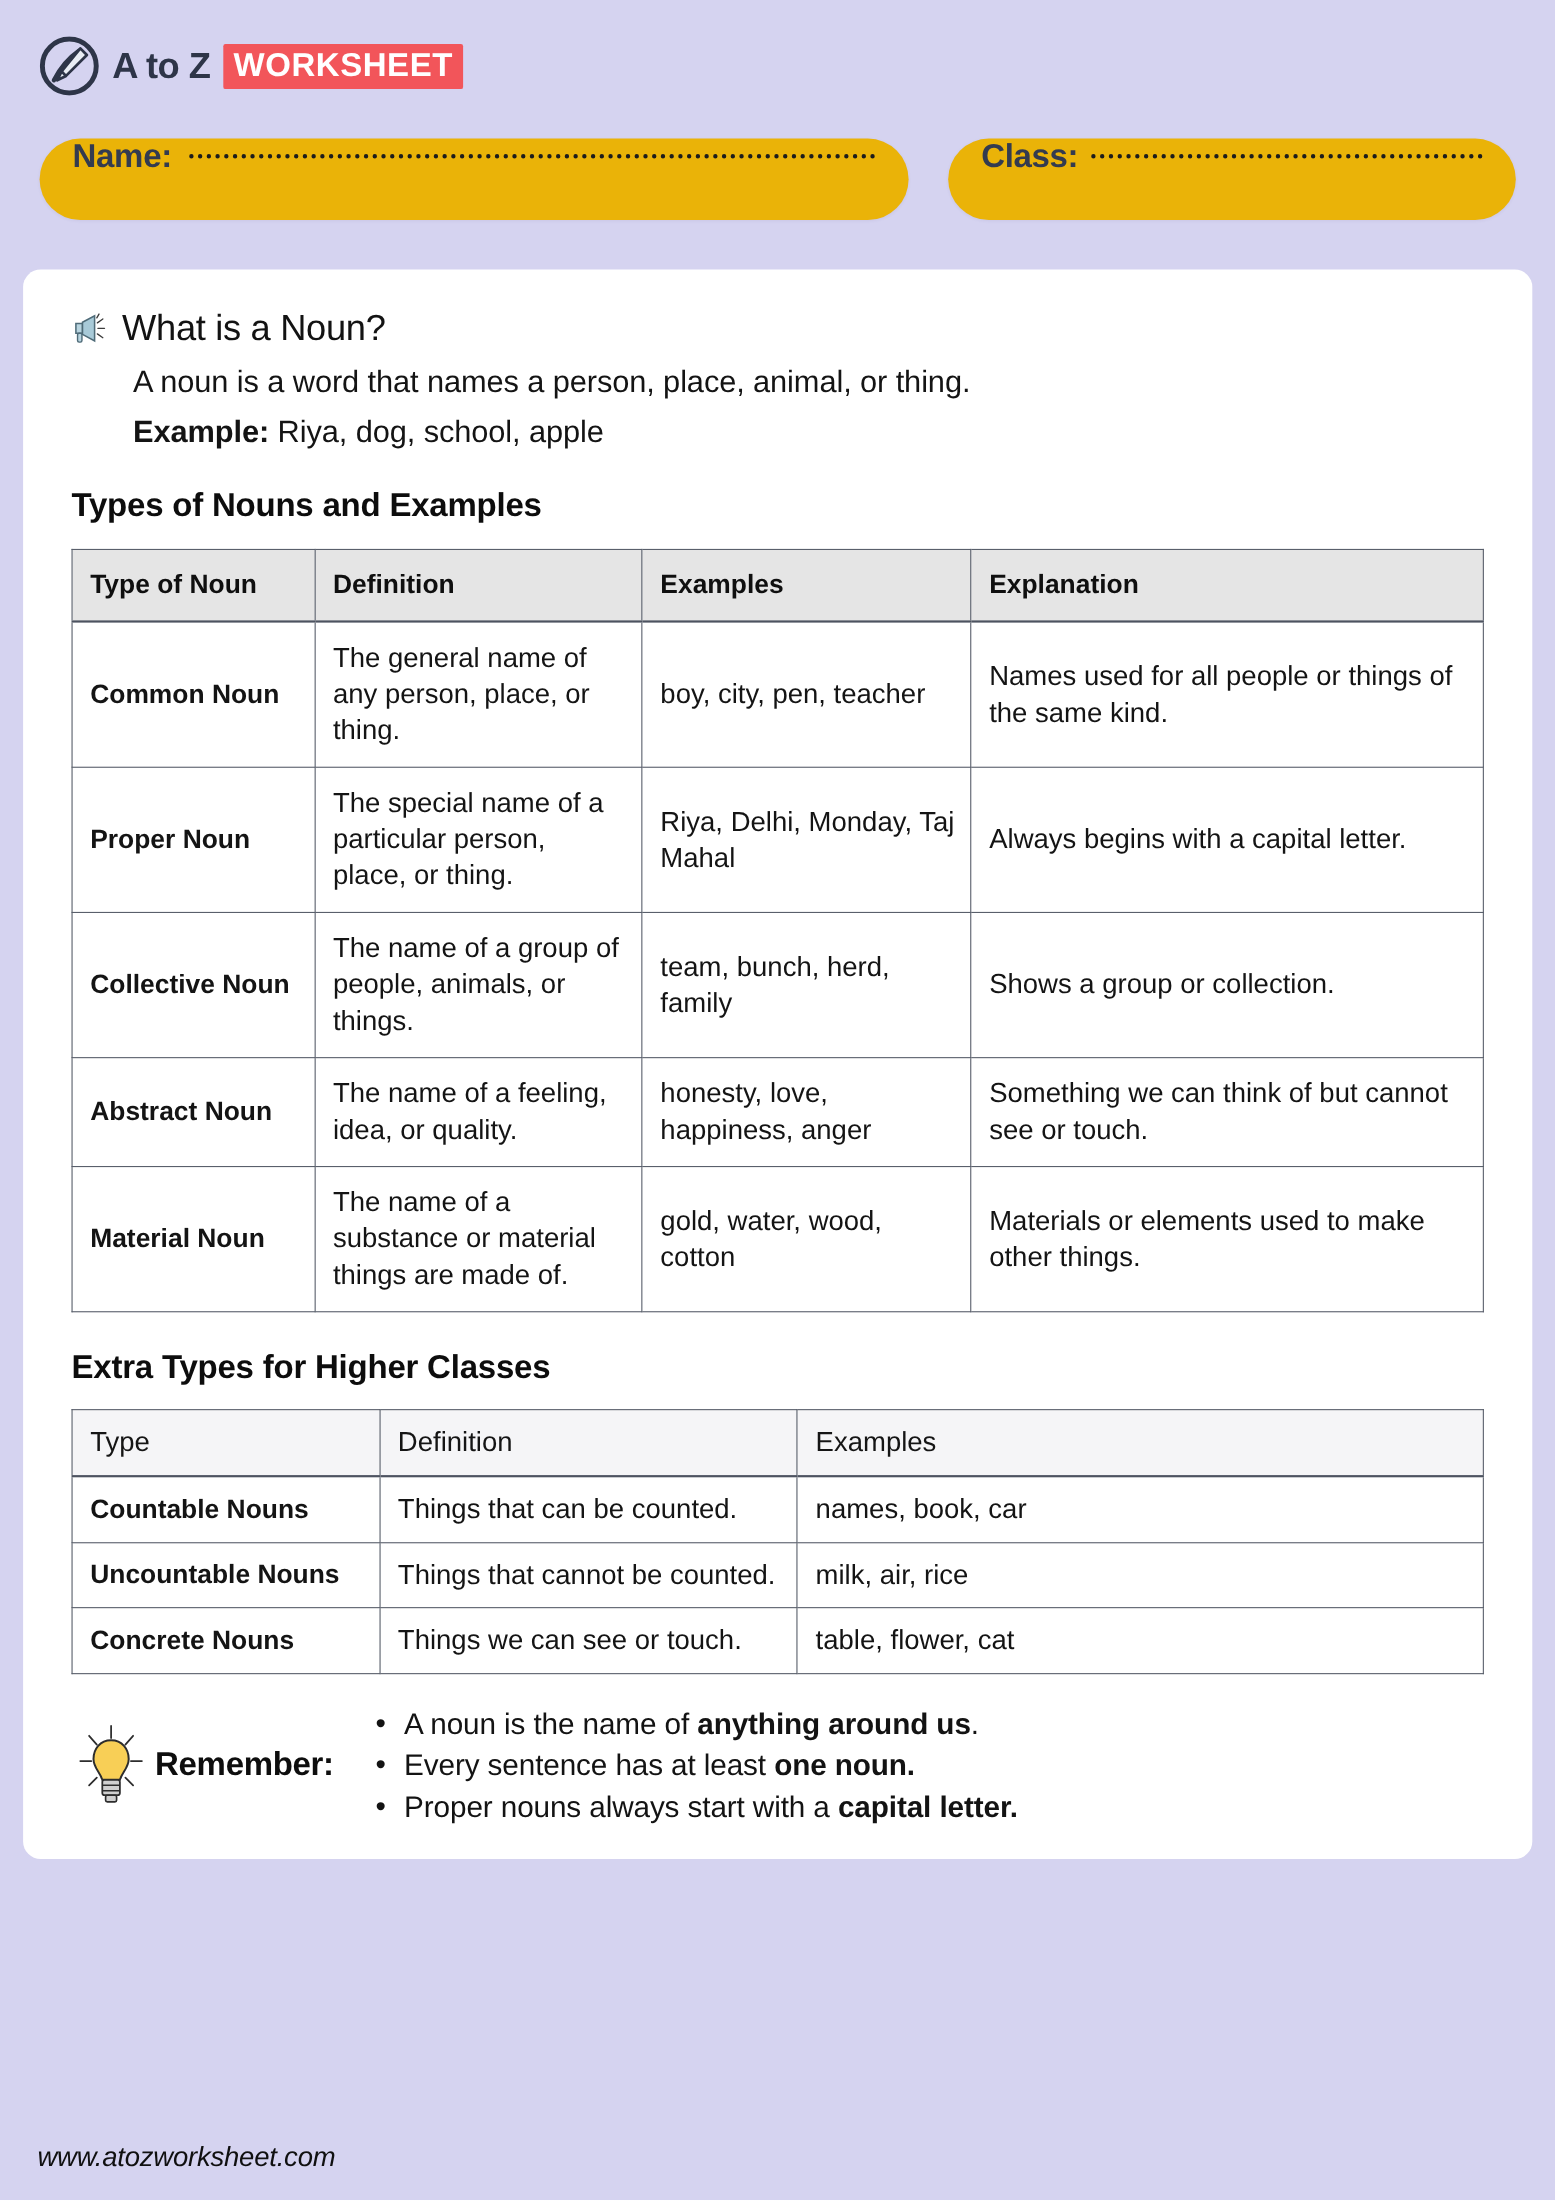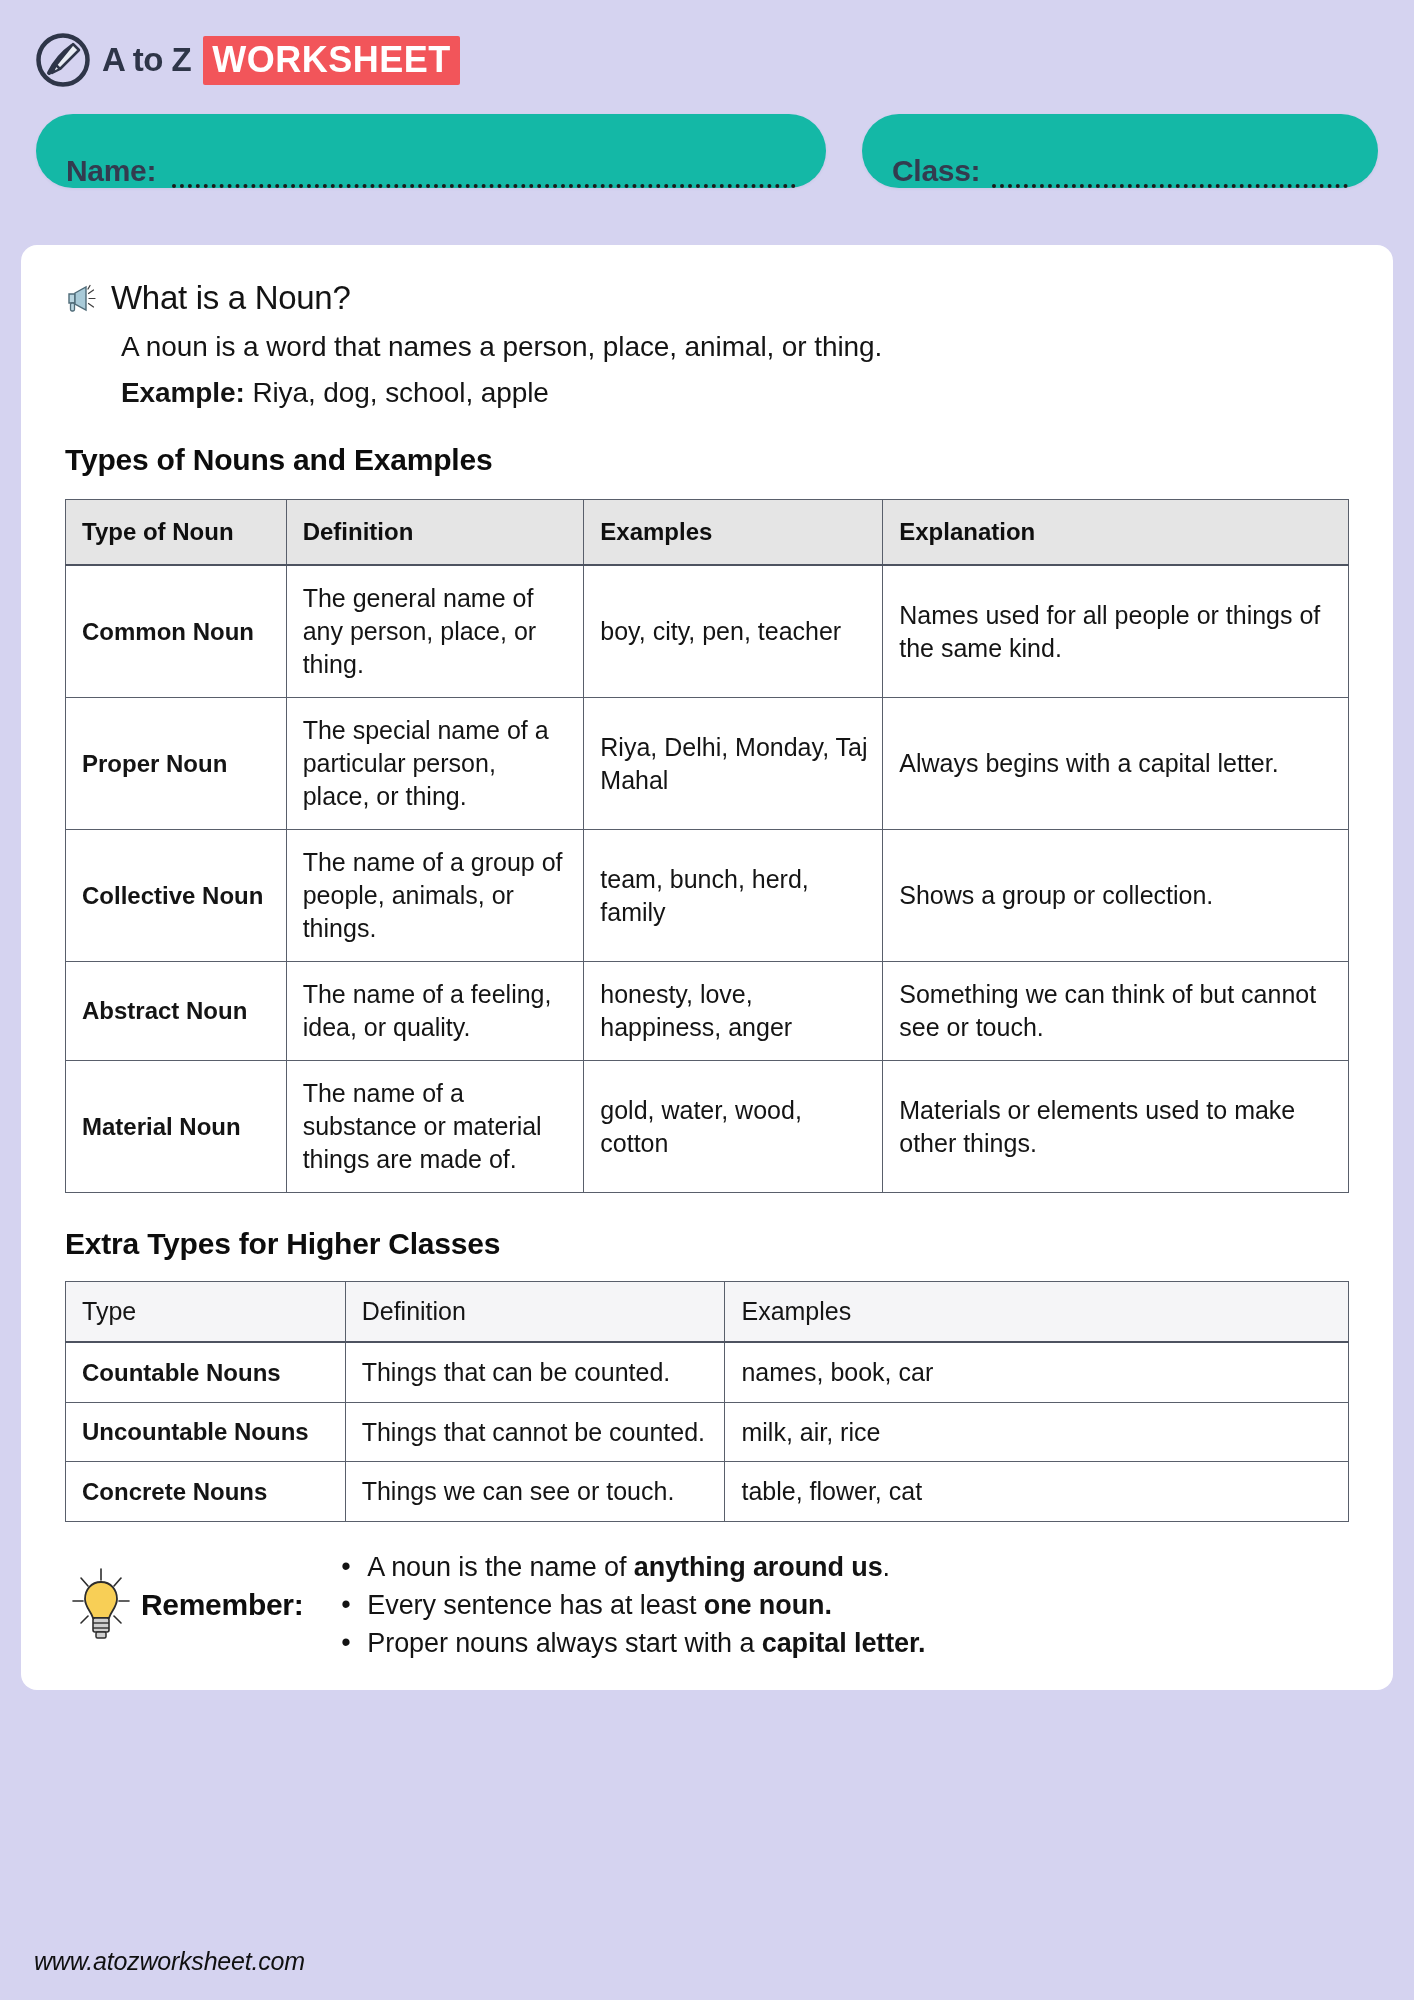--- a/index.html
+++ b/index.html
@@ -42,21 +42,21 @@
     font-size: 33px;
     font-weight: 700;
     color: #2e3548;
     letter-spacing: -0.5px;
     white-space: nowrap;
   }
 
   .brand-badge {
     background: #f2555a;
     color: #ffffff;
-    font-size: 36px;
+    font-size: 30px;
     font-weight: 700;
     letter-spacing: 0.5px;
     padding: 3px 9px 4px 9px;
     border-radius: 2px;
     white-space: nowrap;
   }
 
   .worksheet-title {
     font-size: 34px;
     font-weight: 700;
@@ -68,27 +68,28 @@
 
   
   .fields {
     display: flex;
     gap: 36px;
     padding: 22px 36px 0 36px;
     align-items: stretch;
   }
 
   .field {
-    background: #14b8a6;
+    background: #eab308;
     border-radius: 40px;
     height: 74px;
     display: flex;
-    align-items: flex-end;
+    align-items: flex-start;
     padding: 0 30px;
     box-shadow: 0 1px 3px rgba(60,50,120,0.08);
+    margin-top: 12px;
   }
 
   .field-name { flex: 0 0 790px; }
   .field-class { flex: 1 1 auto; }
 
   .field-label {
     font-size: 30px;
     font-weight: 700;
     color: #333b4f;
     letter-spacing: -0.3px;

